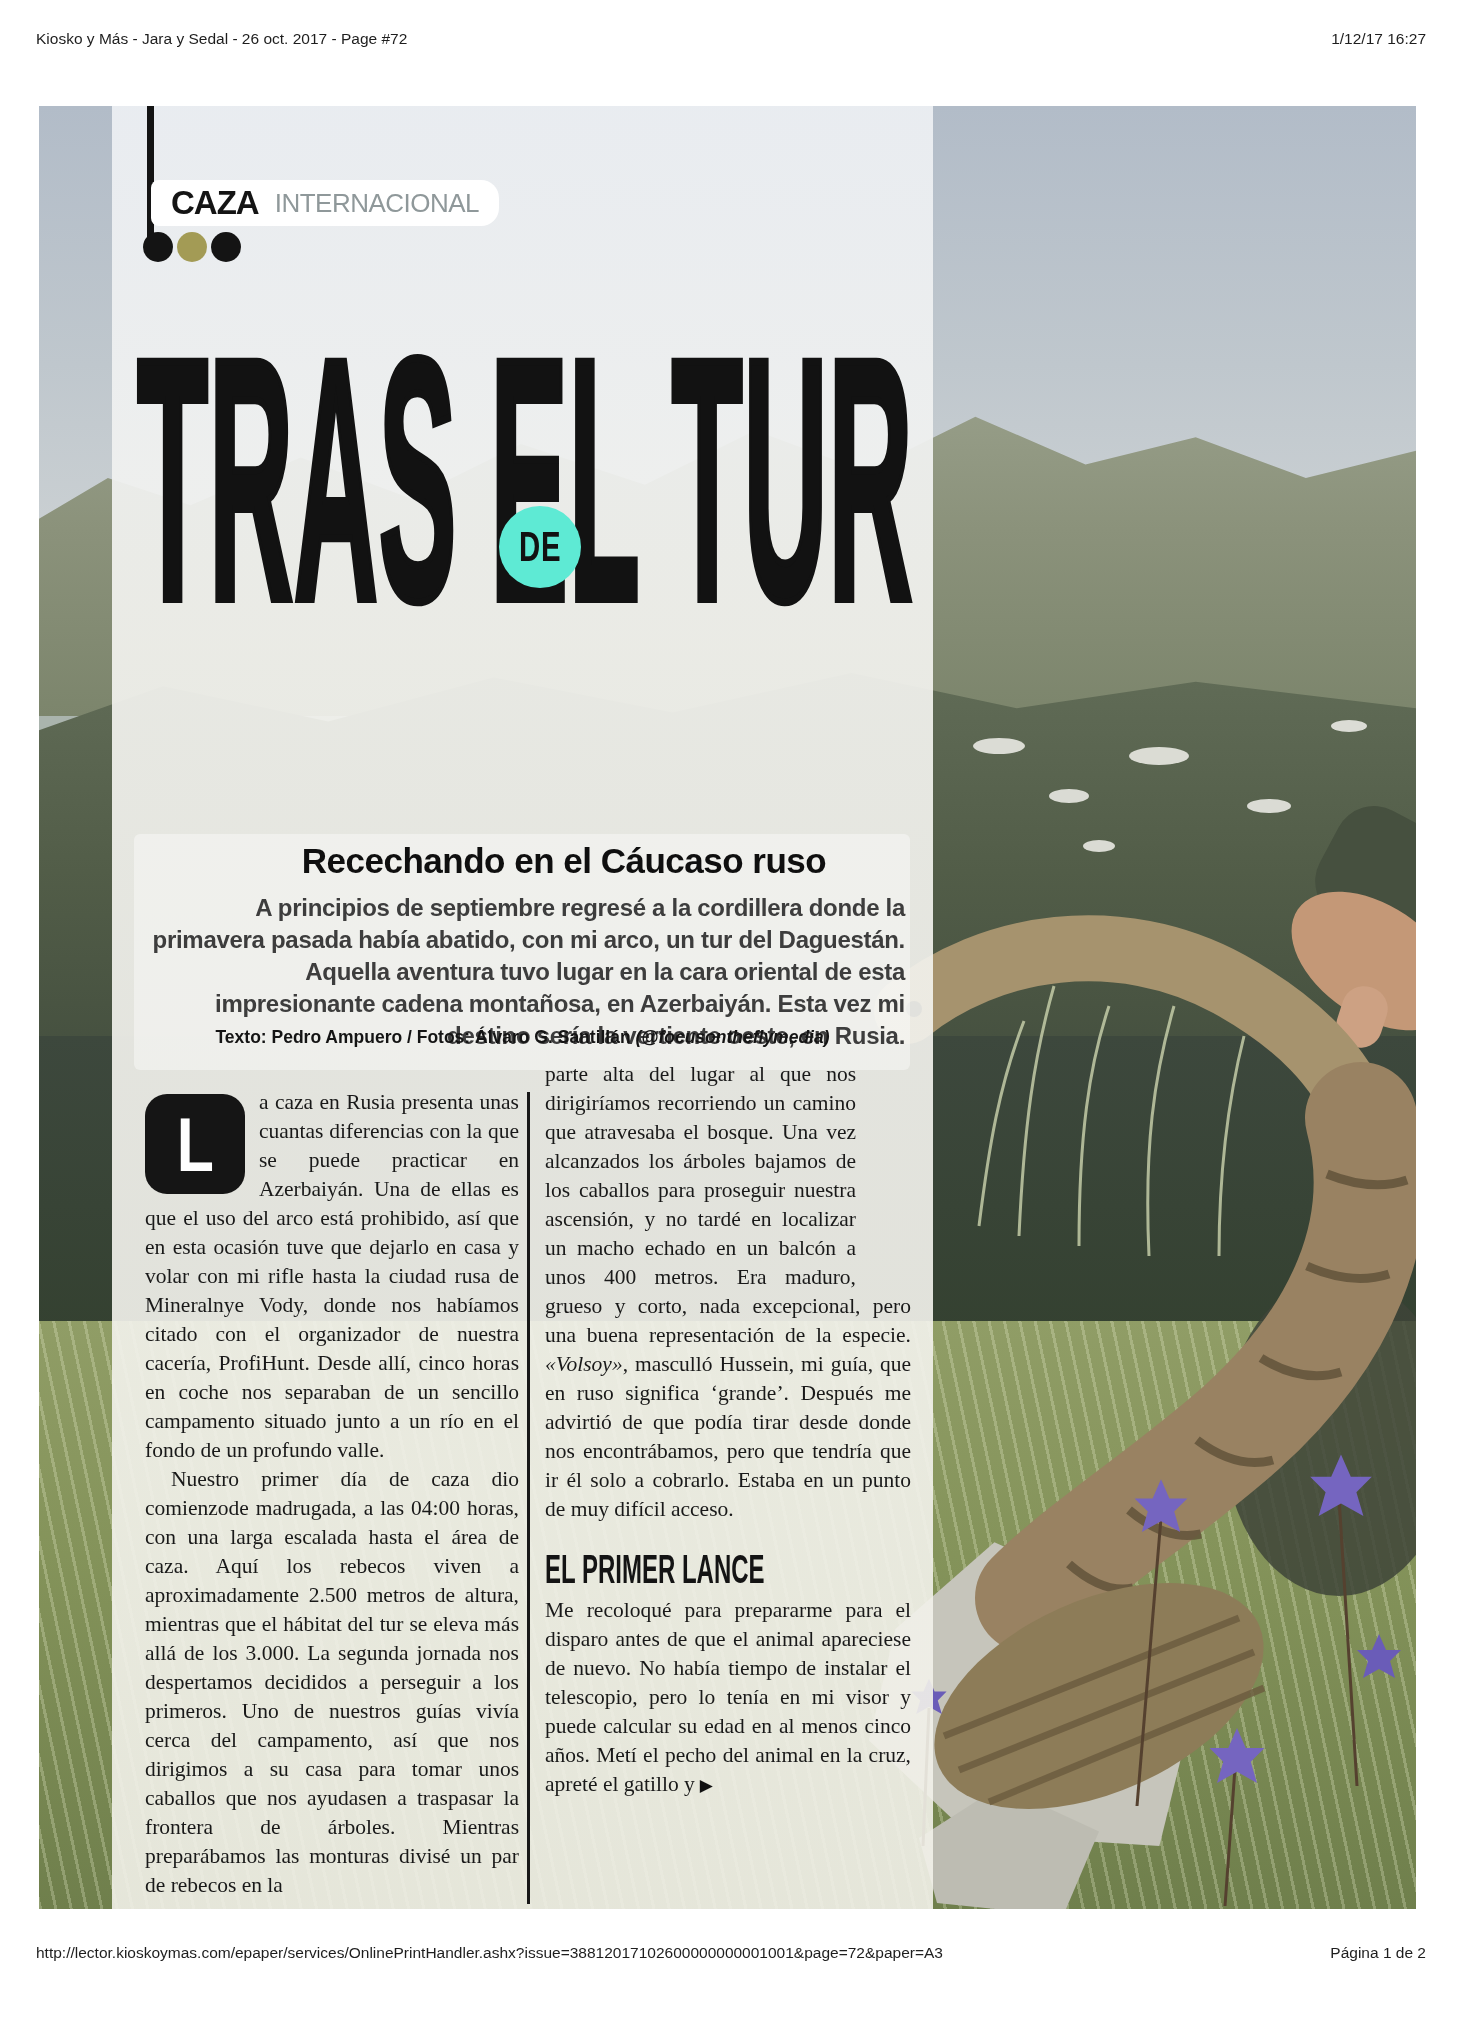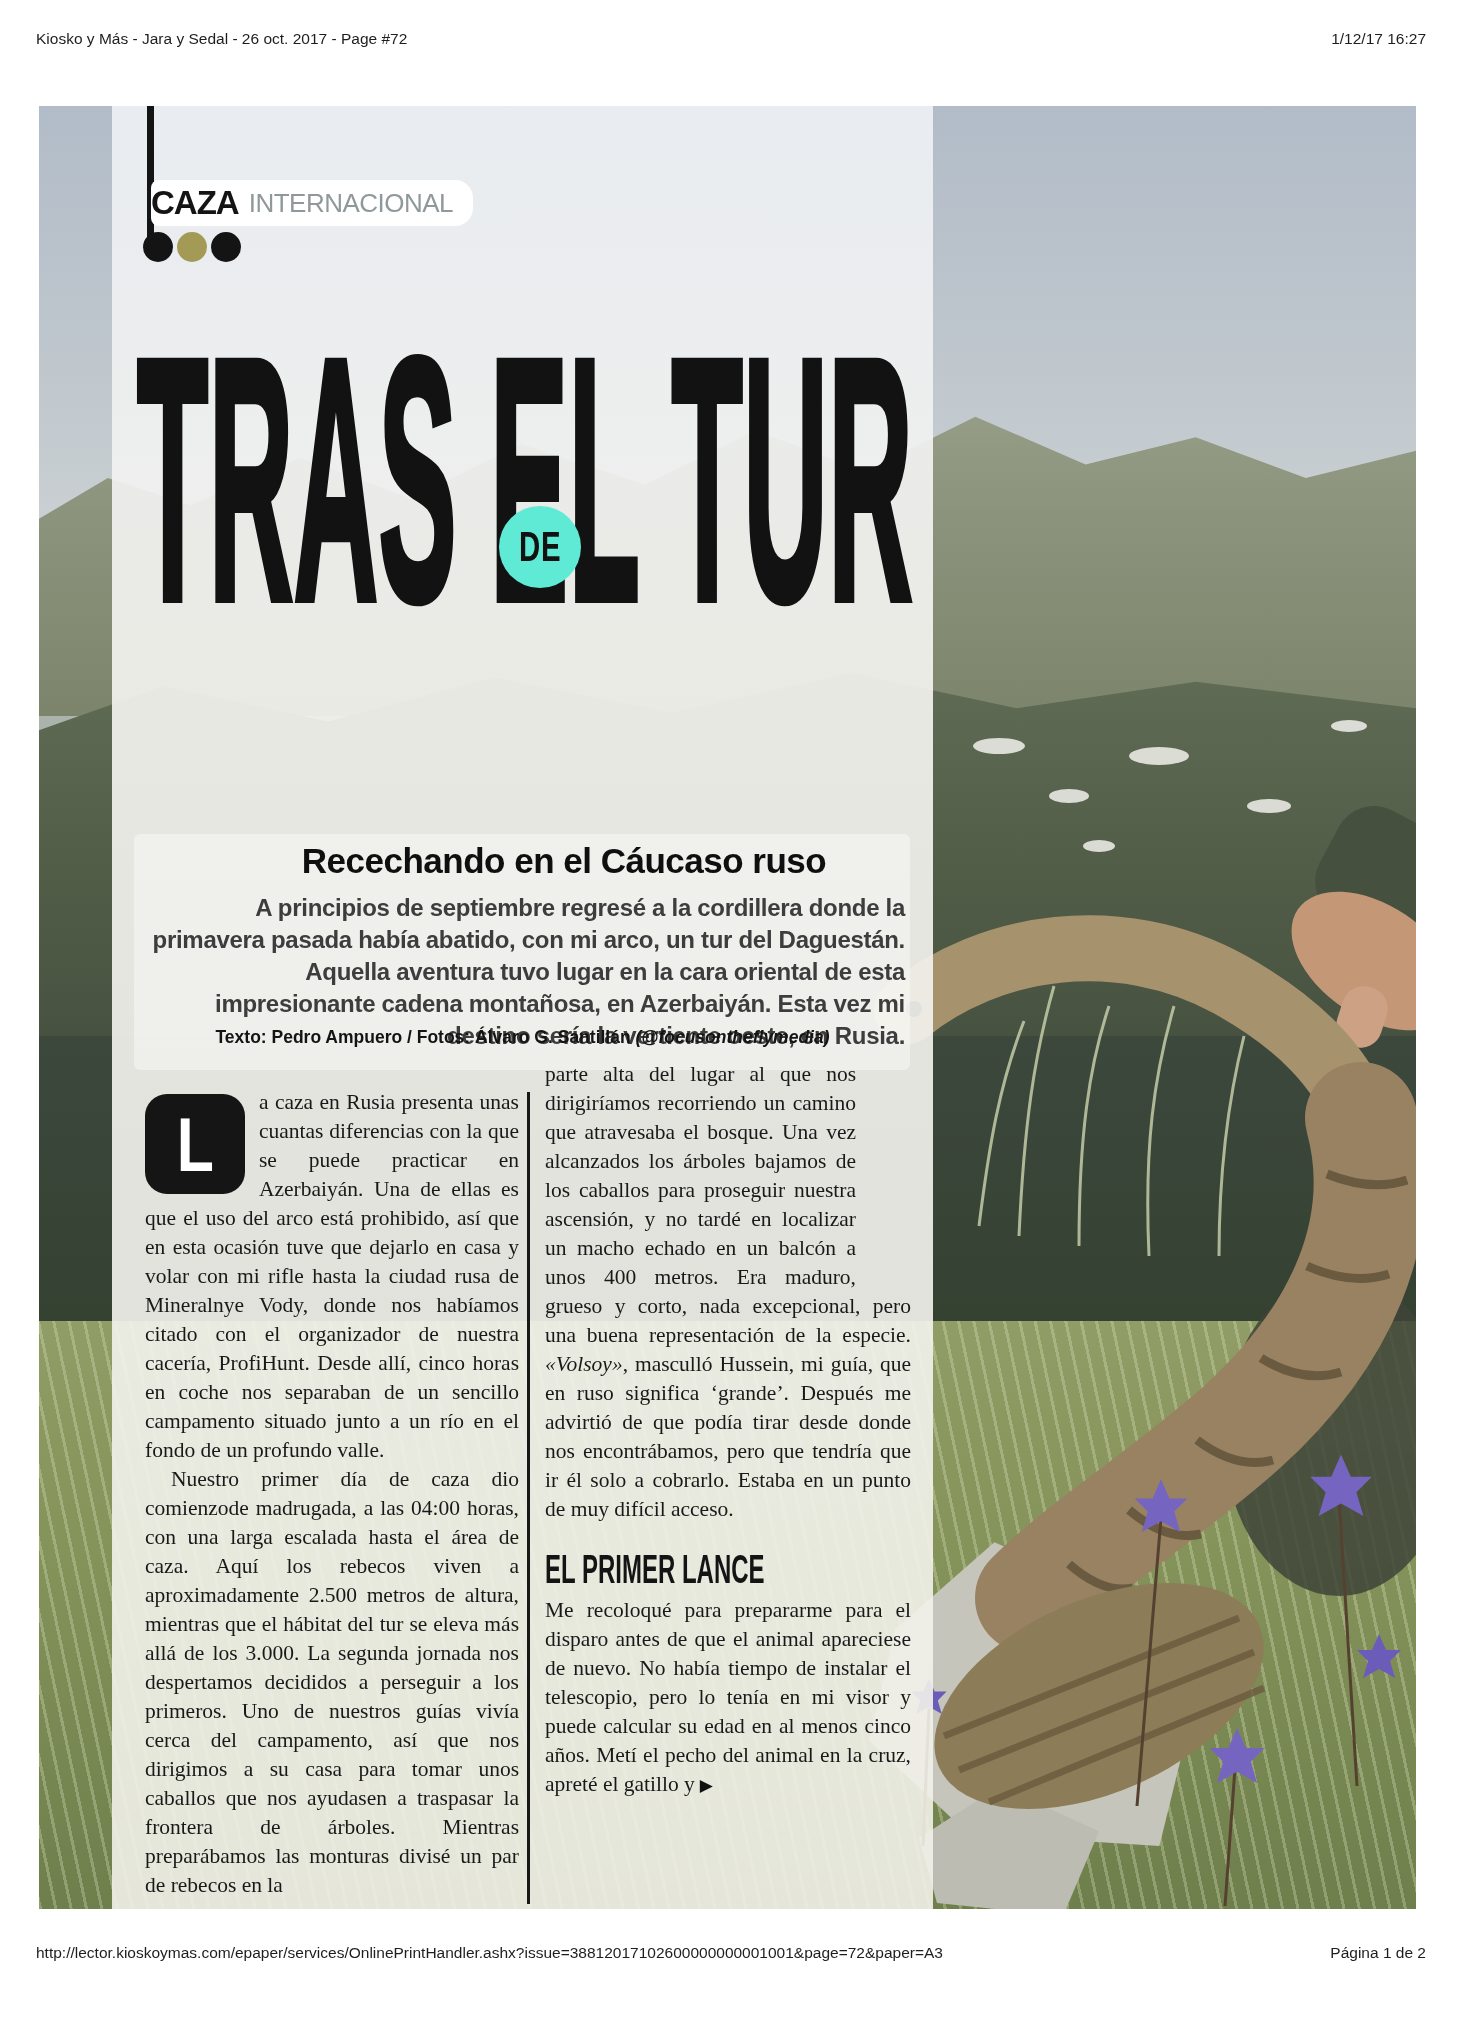--- a/index.html
+++ b/index.html
@@ -39,21 +39,21 @@
 
   
   #frost{position:absolute;left:73px;top:0;width:821px;height:1803px;
     background:linear-gradient(180deg,rgba(235,238,242,.96) 0%,rgba(243,243,239,.92) 30%,rgba(242,241,233,.90) 100%);}
   #standfirst-bg{position:absolute;left:95px;top:728px;width:776px;height:236px;
     background:rgba(255,255,255,.40);border-radius:6px;}
 
   
   #logo-bar{position:absolute;left:108px;top:0;width:7px;height:148px;background:#141414;}
   #logo-pill{position:absolute;left:112px;top:74px;height:46px;display:flex;align-items:center;
-    background:#ffffff;border-radius:8px 18px 18px 8px;padding:0 20px 0 0;gap:10px;}
+    background:#ffffff;border-radius:8px 18px 18px 8px;padding:0 20px 0 20px;gap:16px;}
   #logo-brand{font-size:33px;font-weight:900;color:#141414;letter-spacing:-1px;}
   #logo-section{font-size:26px;font-weight:400;color:#8f989a;letter-spacing:-.5px;text-align:center;}
   .logo-dot{position:absolute;width:30px;height:30px;border-radius:50%;top:126px;}
   #dot1{left:104px;} #dot2{left:138px;} #dot3{left:172px;}
 
   
   .hl{position:absolute;display:flex;align-items:flex-end;overflow:visible;color:#121212;}
   .hl span{display:block;white-space:nowrap;font-weight:700;font-size:345px;line-height:.78;
     transform-origin:0 100%;letter-spacing:2px;}
   #hl1{left:98px;top:252px;height:256px;}

